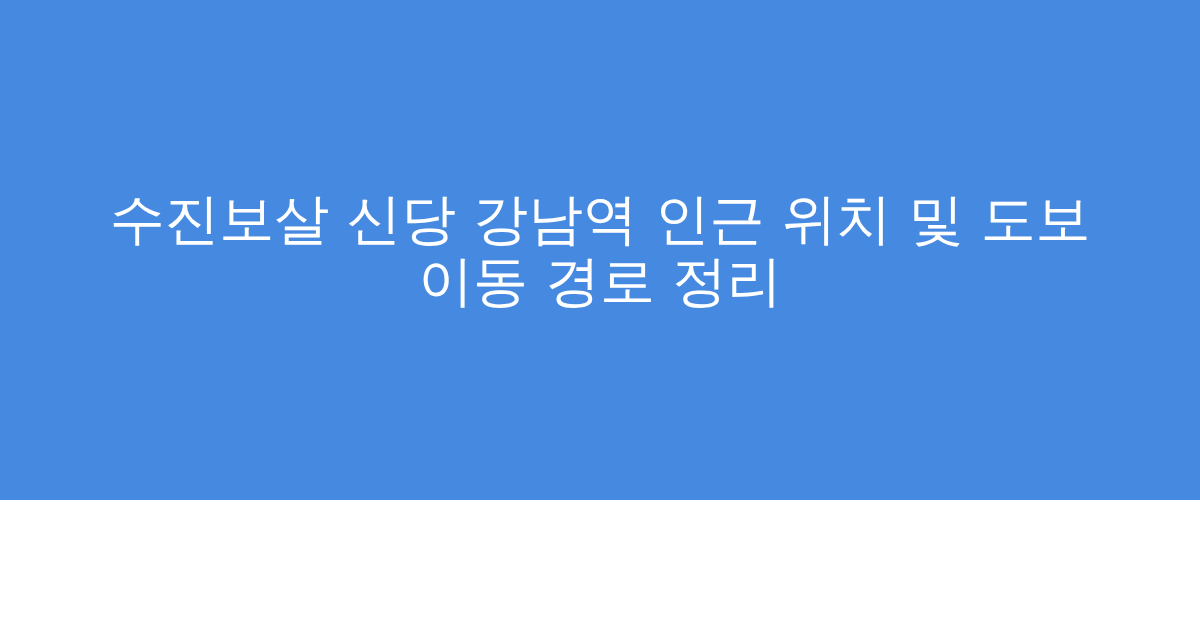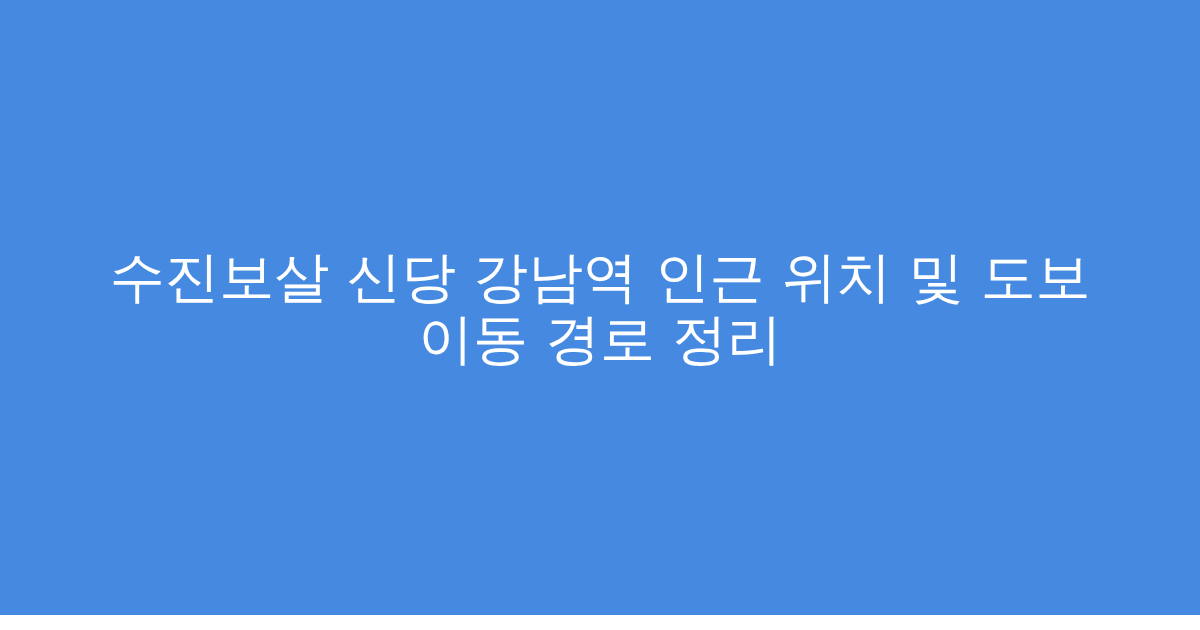--- a/index.html
+++ b/index.html
@@ -12,21 +12,21 @@
     width: 1200px;
     height: 630px;
     overflow: hidden;
     font-family: "DejaVu Sans", "Liberation Sans", sans-serif;
   }
 
   #og-card {
     position: relative;
     box-sizing: border-box;
     width: 1200px;
-    height: 615px;
+    height: 500px;
     background: #4589e0;
     display: flex;
     align-items: center;
     justify-content: center;
     padding: 0 60px;
   }
 
   #card-title {
     margin: 0;
     width: 100%;

